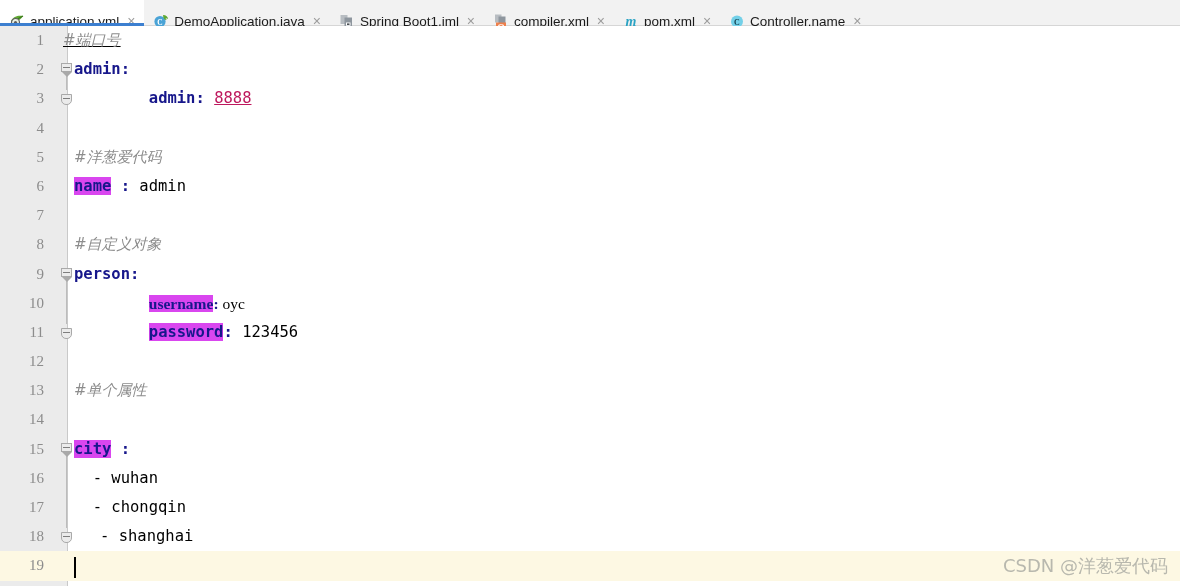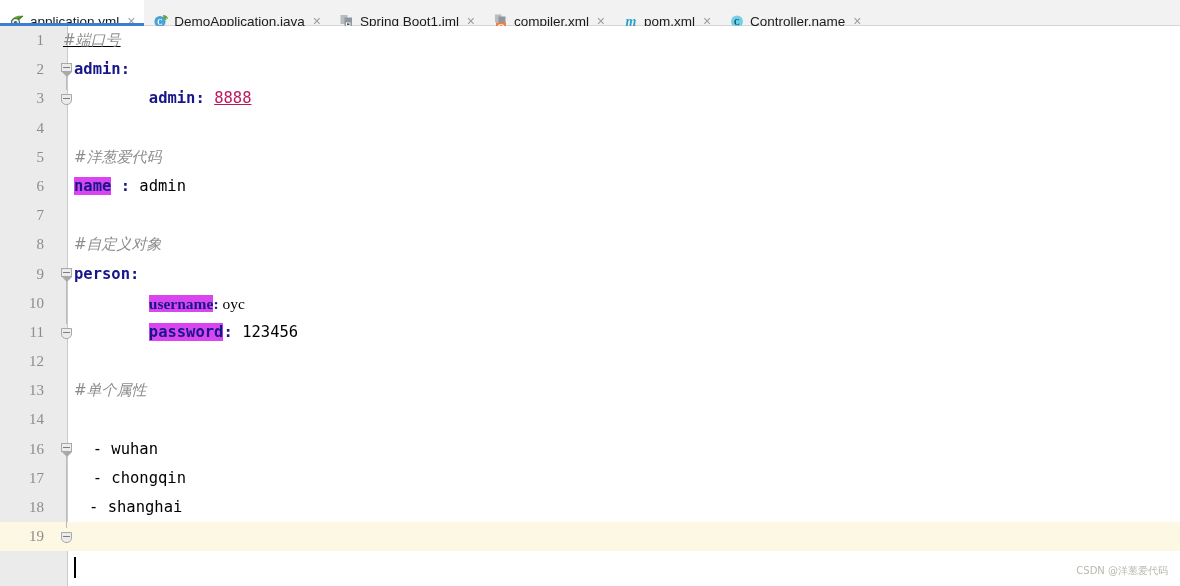--- a/index.html
+++ b/index.html
@@ -171,21 +171,21 @@
     position: absolute;
     left: 74px;
     width: 2px;
     background: #000000;
   }
   #watermark {
     position: absolute;
     right: 12px;
     bottom: 8px;
     font-family: "DejaVu Sans", sans-serif;
-    font-size: 10px;
+    font-size: 18px;
     color: #b8b8ae;
     white-space: nowrap;
   }
 </style>
 </head>
 <body>
 
 <div id="tabbar">
     <div class="tab active">
       <span class="ticon"><svg width="16" height="16" viewBox="0 0 16 16">
@@ -254,23 +254,24 @@
       <div class="row"><div class="lnum">5</div><div class="code" style="left: 74px;"><span class="cmt">#洋葱爱代码</span></div></div>
       <div class="row"><div class="lnum">6</div><div class="code" style="left: 74px;"><span class="key hl">name</span><span class="punc"> :</span><span> </span><span class="">admin</span></div></div>
       <div class="row"><div class="lnum">7</div><div class="code" style="left: 74px;"></div></div>
       <div class="row"><div class="lnum">8</div><div class="code" style="left: 74px;"><span class="cmt">#自定义对象</span></div></div>
       <div class="row"><div class="lnum">9</div><div class="code" style="left: 74px;"><span class="key">person</span><span class="punc">:</span></div></div>
       <div class="row"><div class="lnum">10</div><div class="code" style="left: 148.8px; font-family: Liberation Serif, serif;"><span class="key hl">username</span><span class="punc">:</span><span> </span><span class="">oyc</span></div></div>
       <div class="row"><div class="lnum">11</div><div class="code" style="left: 148.8px;"><span class="key hl">password</span><span class="punc">:</span><span> </span><span class="">123456</span></div></div>
       <div class="row"><div class="lnum">12</div><div class="code" style="left: 74px;"></div></div>
       <div class="row"><div class="lnum">13</div><div class="code" style="left: 74px;"><span class="cmt">#单个属性</span></div></div>
       <div class="row"><div class="lnum">14</div><div class="code" style="left: 74px;"></div></div>
+      <div class="row"><div class="lnum">15</div><div class="code" style="left: 74px;"><span class="key hl">city</span><span class="punc"> :</span></div></div>
       <div class="row"><div class="lnum">16</div><div class="code" style="left: 92.7px;"><span>- wuhan</span></div></div>
       <div class="row"><div class="lnum">17</div><div class="code" style="left: 92.7px;"><span>- chongqin</span></div></div>
-      <div class="row"><div class="lnum">18</div><div class="code" style="left: 89px;"><span>- shanghai</span></div></div>
+      <div class="row"><div class="lnum">18</div><div class="code" style="left: 100px;"><span>- shanghai</span></div></div>
       <div class="row caretline"><div class="lh"></div><div class="lnum">19</div><div class="code" style="left: 74px;"></div></div>
     </div>
   <div id="folds">
       <div class="foldline" style="top: 49.2px; height: 15.2px;"></div>
       <div class="foldline" style="top: 253.6px; height: 44.4px;"></div>
       <div class="foldline" style="top: 428.8px; height: 73.6px;"></div>
       <div class="fold fold-open" style="top: 37.2px;">
         <span class="box"></span>
         <span class="tri"></span>
         <span class="dash"></span>

